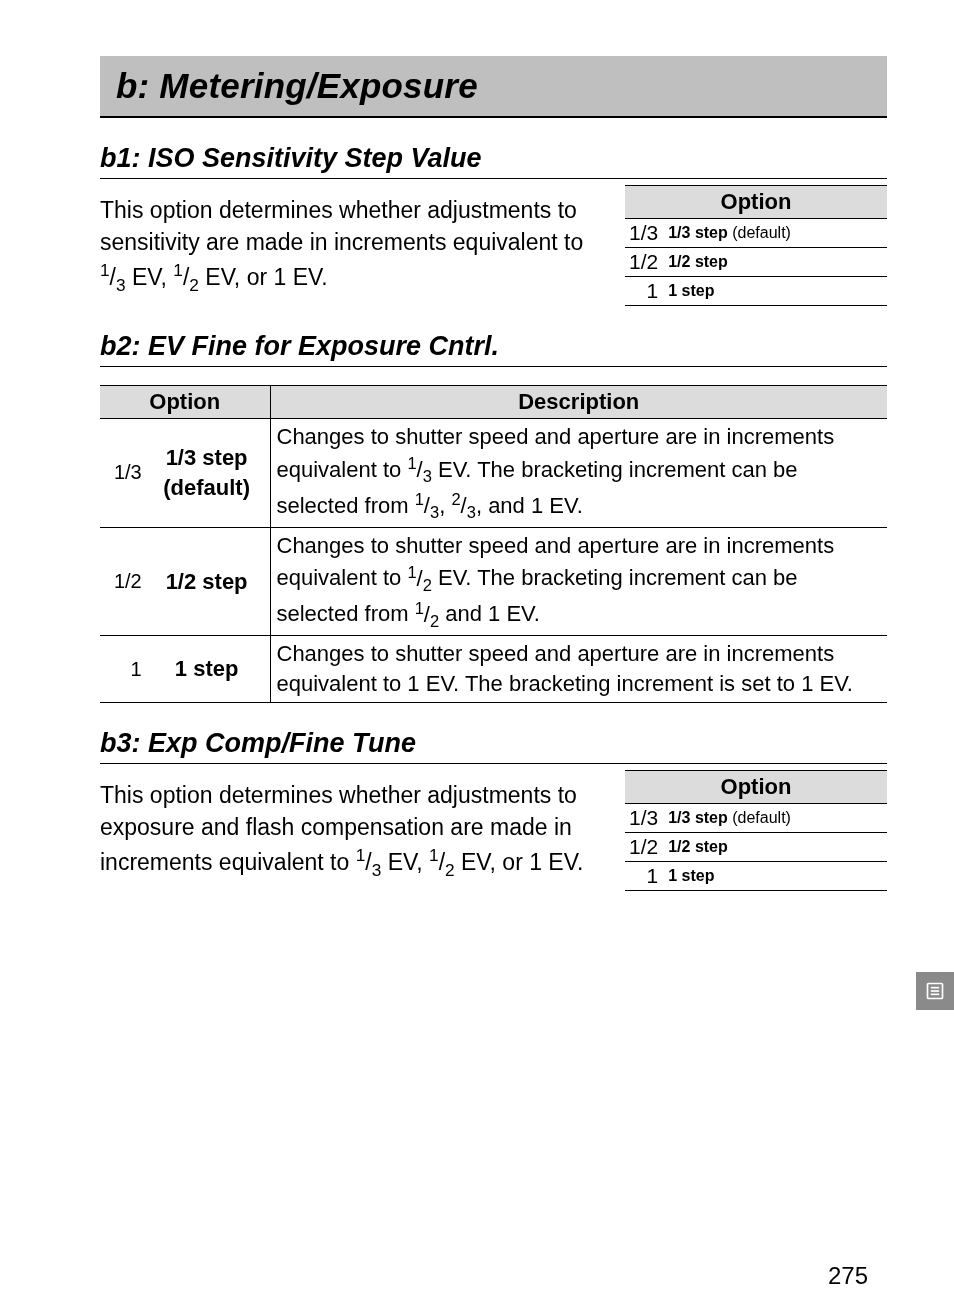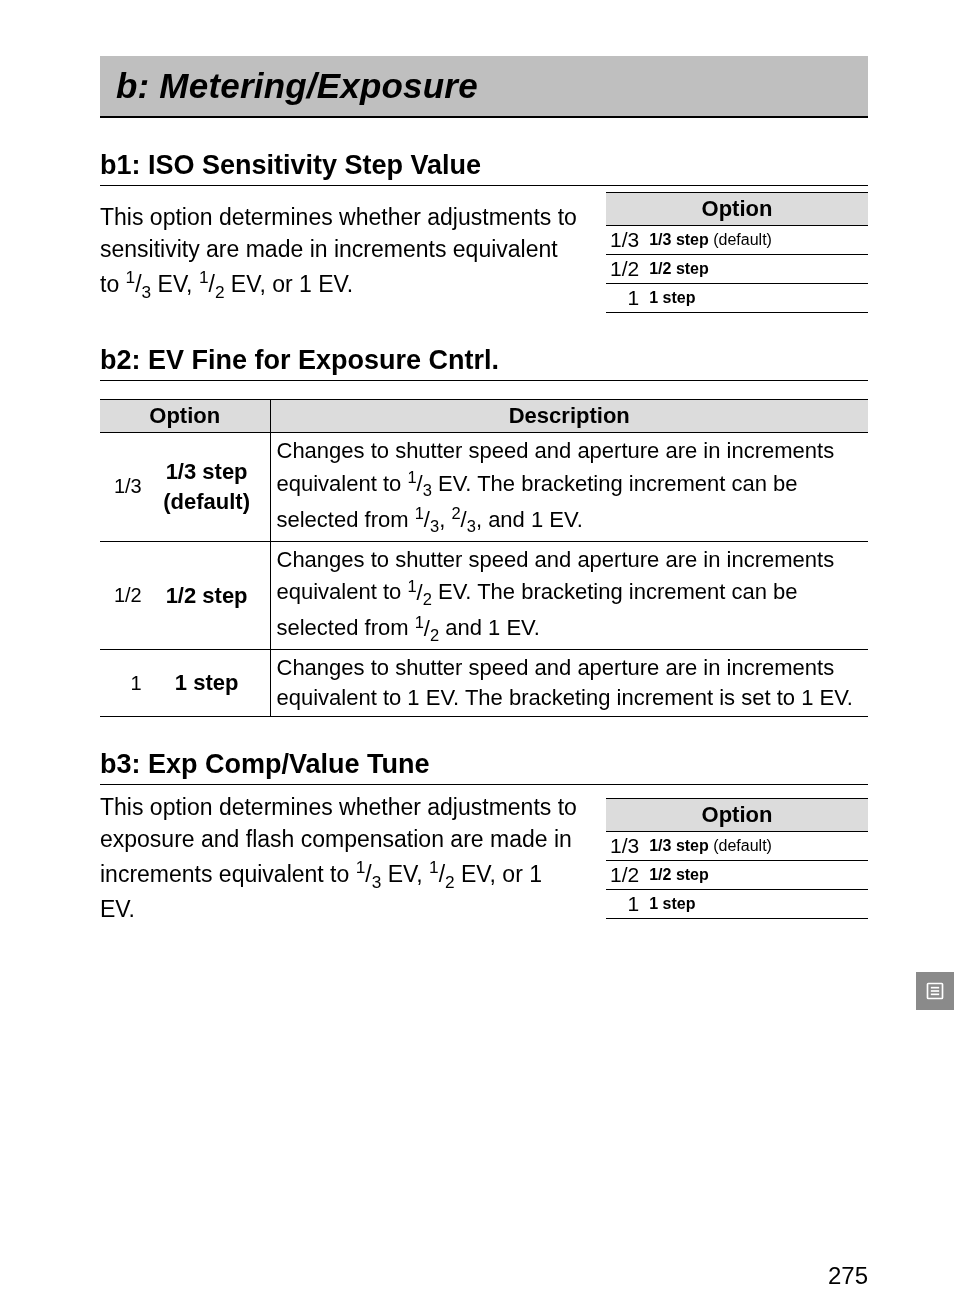--- a/index.html
+++ b/index.html
@@ -1,19 +1,19 @@
 <!DOCTYPE html>
 <html><head>
 <meta charset="utf-8">
 <style>
   *{box-sizing:border-box;margin:0;padding:0}
   body{font-family:"Segoe UI",Arial,Helvetica,sans-serif;width:954px;height:1314px;background:#fff;position:relative;color:#000}
-  .page{padding:56px 86px 0 100px}
+  .page{padding:56px 67px 0 100px}
   .banner{background:#bfbfbf;border-bottom:2px solid #000;padding:10px 14px 10px 16px;font-size:35px;font-weight:700;font-style:italic;letter-spacing:.2px}
-  h2.sub{font-size:27px;font-weight:700;border-bottom:1.5px solid #000;padding:2px 0 4px;margin:30px 0 4px}
+  h2.sub{font-size:27px;font-weight:700;font-style:italic;border-bottom:1.5px solid #000;padding:2px 0 4px;margin:23px 0 4px}
   p.body{font-size:23px;line-height:1.4;margin-top:2px}
   .frac .sup{font-size:.75em;vertical-align:super}
   .frac .sub{font-size:.75em;vertical-align:sub}
   .two-col{display:flex;gap:28px;align-items:center}
   .two-col .txt{flex:1}
   .opt-table{border-collapse:collapse;width:262px;margin-top:2px}
   .opt-table th{background:#dcdcdc;font-size:22px;font-weight:700;text-align:center;border-top:1.5px solid #000;border-bottom:1.5px solid #000;padding:3px 0}
   .opt-table td{font-size:16px;border-bottom:1px solid #000;padding:2px 4px;vertical-align:middle}
   .opt-table td.ic{width:38px;text-align:right;font-family:Arial,Helvetica,sans-serif;font-size:21px;padding-right:6px}
   .opt-table td.lbl b{font-weight:700}
@@ -83,21 +83,21 @@
         <td>Changes to shutter speed and aperture are in increments equivalent to <span class="frac"><span class="sup">1</span>/<span class="sub">2</span></span> EV.  The bracketing increment can be selected from <span class="frac"><span class="sup">1</span>/<span class="sub">2</span></span> and 1 EV.</td>
       </tr>
         <tr>
         <td class="ic">1</td>
         <td class="nm">1 step</td>
         <td>Changes to shutter speed and aperture are in increments equivalent to 1 EV.  The bracketing increment is set to 1 EV.</td>
       </tr>
       </tbody>
   </table>
 
-  <h2 class="sub">b3: Exp Comp/Value Tune</h2>
+  <h2 class="sub">b3: Exp Comp/Fine Tune</h2>
   <div class="two-col">
     <div class="txt">
       <p class="body">This option determines whether adjustments to exposure and flash compensation are made in increments equivalent to <span class="frac"><span class="sup">1</span>/<span class="sub">3</span></span> EV, <span class="frac"><span class="sup">1</span>/<span class="sub">2</span></span> EV, or 1 EV.</p>
     </div>
     <table class="opt-table">
       <thead>
           <tr>
             <th colspan="2">Option</th>
           </tr>
         </thead>

